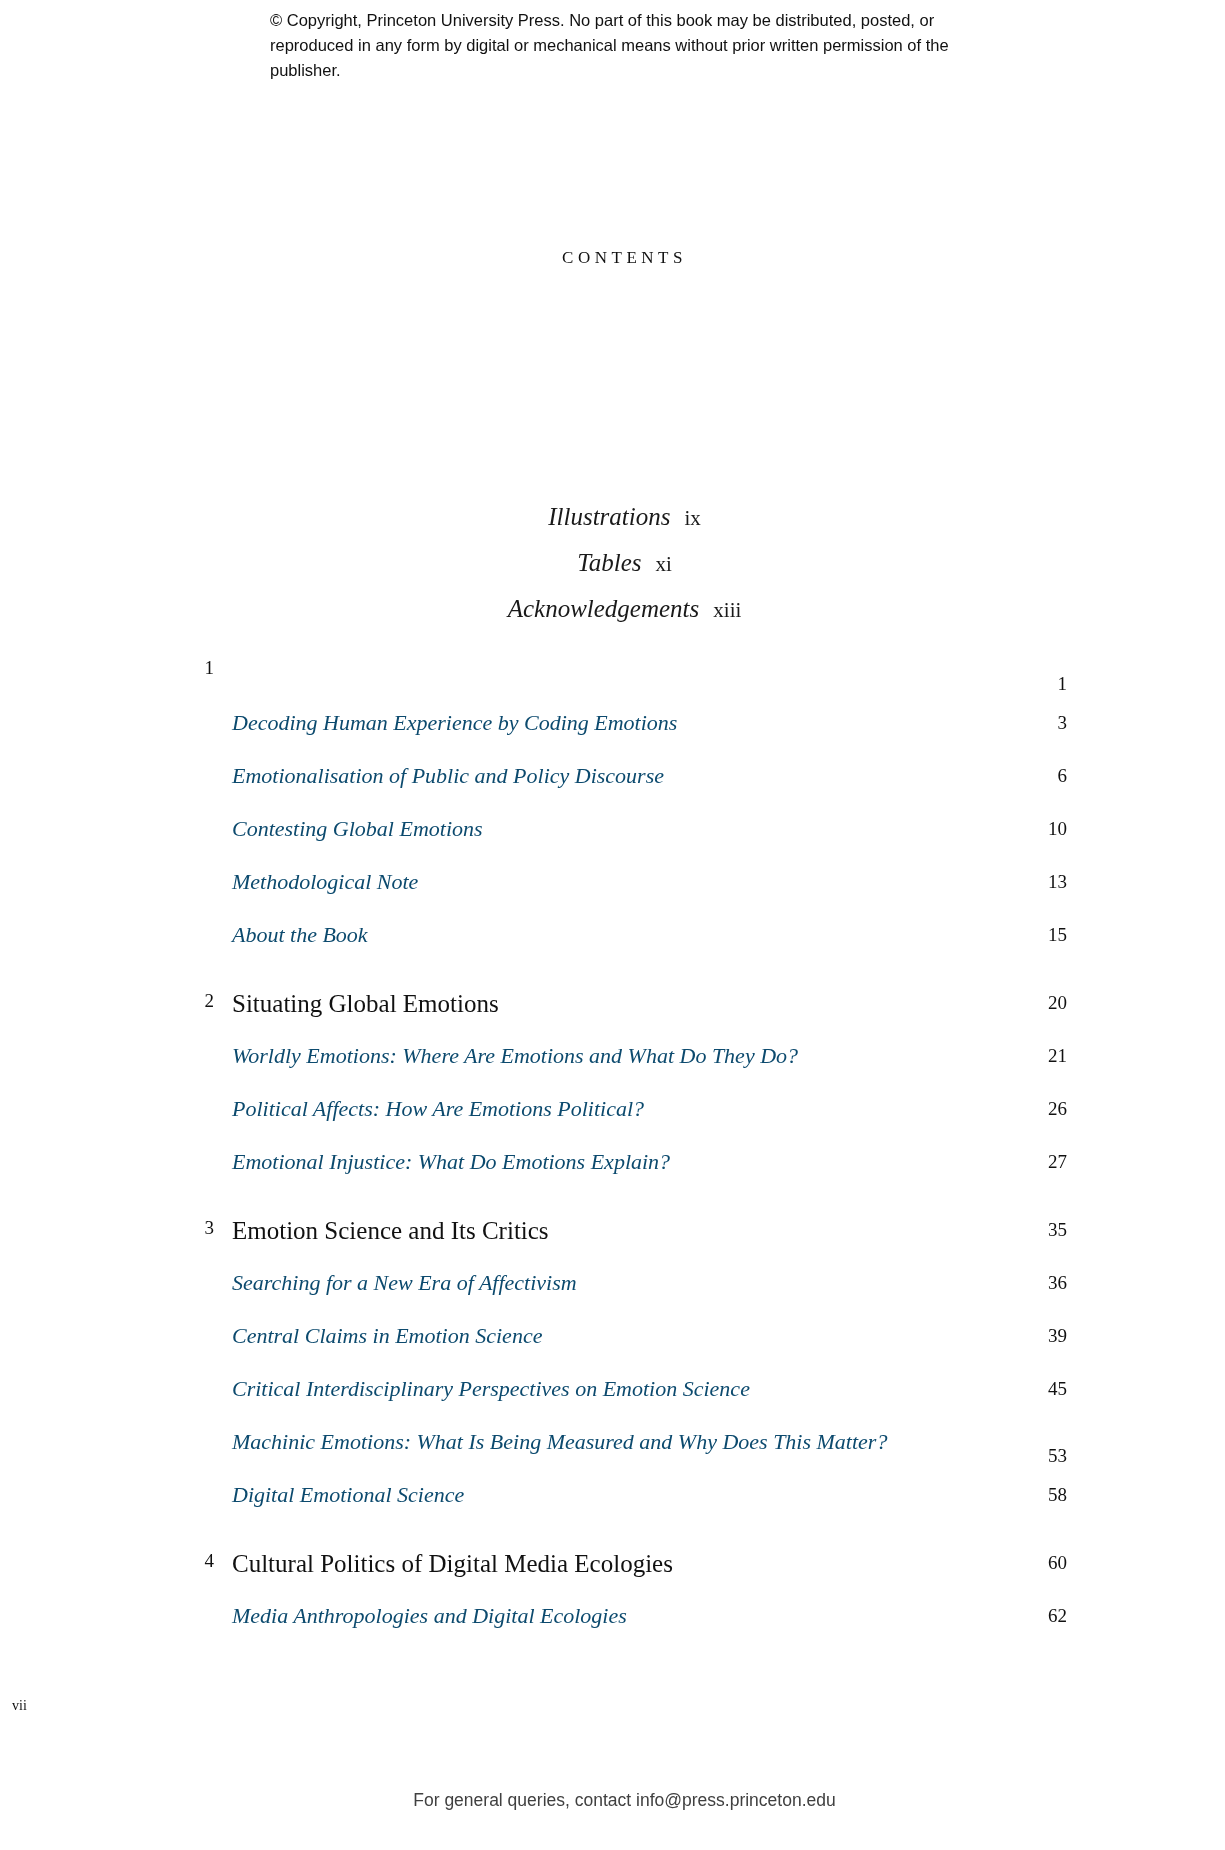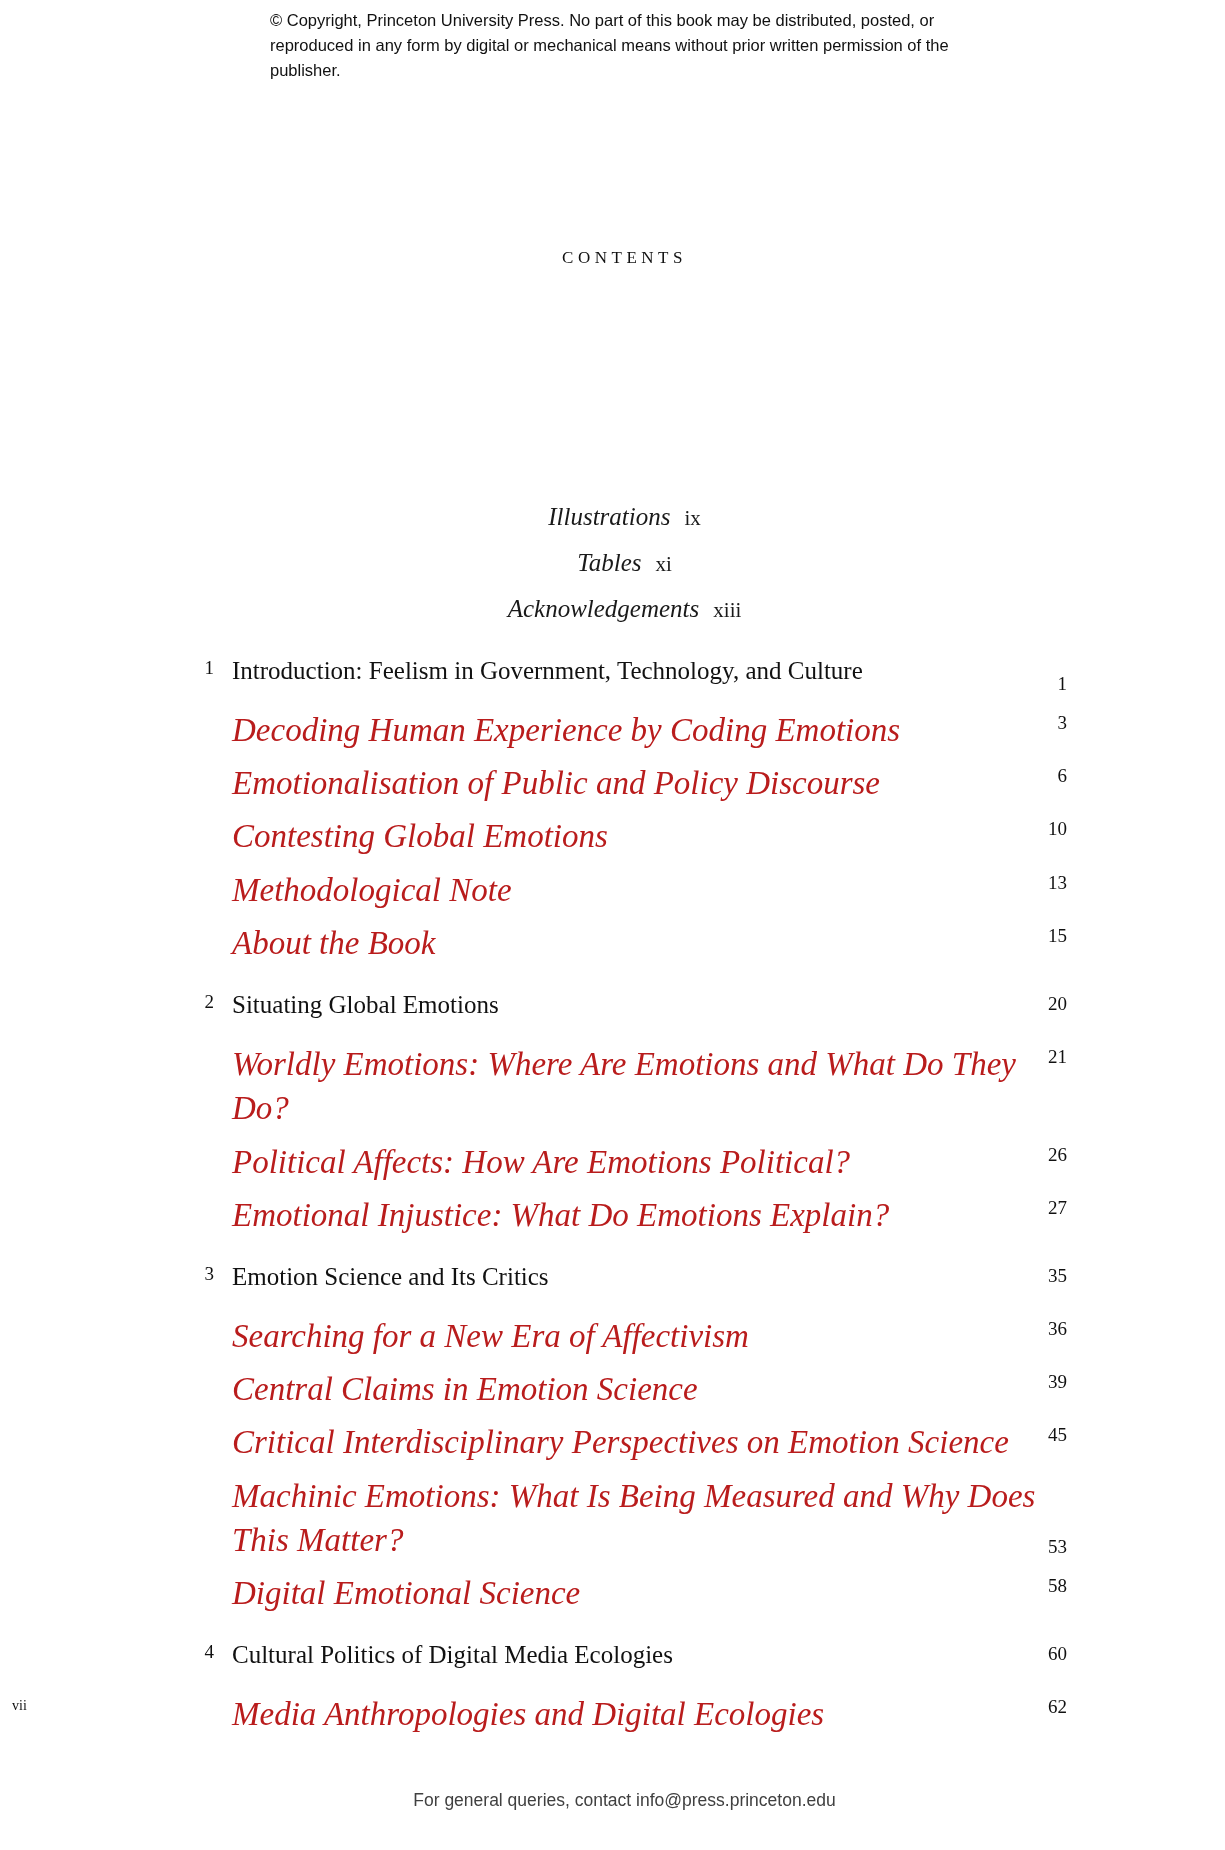--- a/index.html
+++ b/index.html
@@ -100,24 +100,24 @@
     color: #111;
   }
   .title-main {
     font-size: 25px;
     line-height: 1.28;
     color: #111;
     display: block;
     padding-left: 36px;
   }
   .title-sub {
-    font-size: 33px;
+    font-size: 22px;
     font-style: italic;
     line-height: 1.34;
-    color: #b91c1c;
+    color: #0c4a6e;
     display: block;
     padding-left: 36px;
   }
   .pg {
     position: absolute;
     right: 170px;
     width: 40px;
     text-align: right;
     font-size: 19px;
     color: #111;
@@ -171,21 +171,20 @@
     <div class="fm-row">
       <span class="fm-title">Acknowledgements</span><span class="fm-page">xiii</span>
     </div>
   </div>
 
   <div class="toc">
 
     <div class="chapter-block">
       <div class="toc-line chap-row">
         <span class="num">1</span>
-        <span class="title-main">Introduction: Feelism in Government, Technology, and Culture</span>
         <span class="pg bottom">1</span>
       </div>
       <div class="toc-line sec-row">
         <span class="title-sub">Decoding Human Experience by Coding Emotions</span>
         <span class="pg top">3</span>
       </div>
       <div class="toc-line sec-row">
         <span class="title-sub">Emotionalisation of Public and Policy Discourse</span>
         <span class="pg top">6</span>
       </div>

